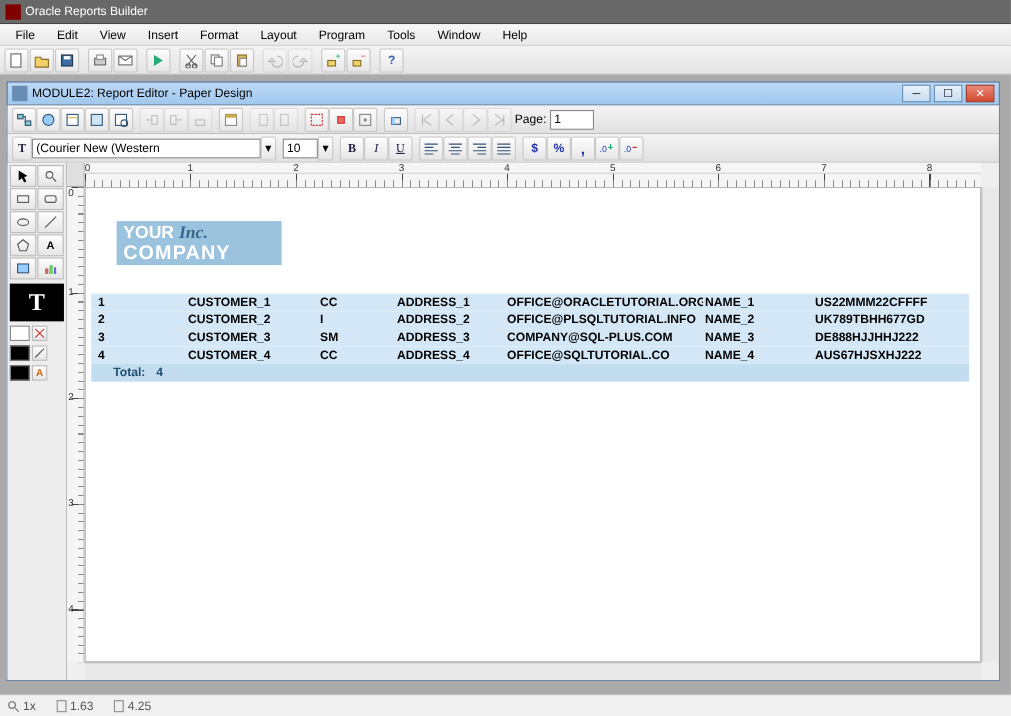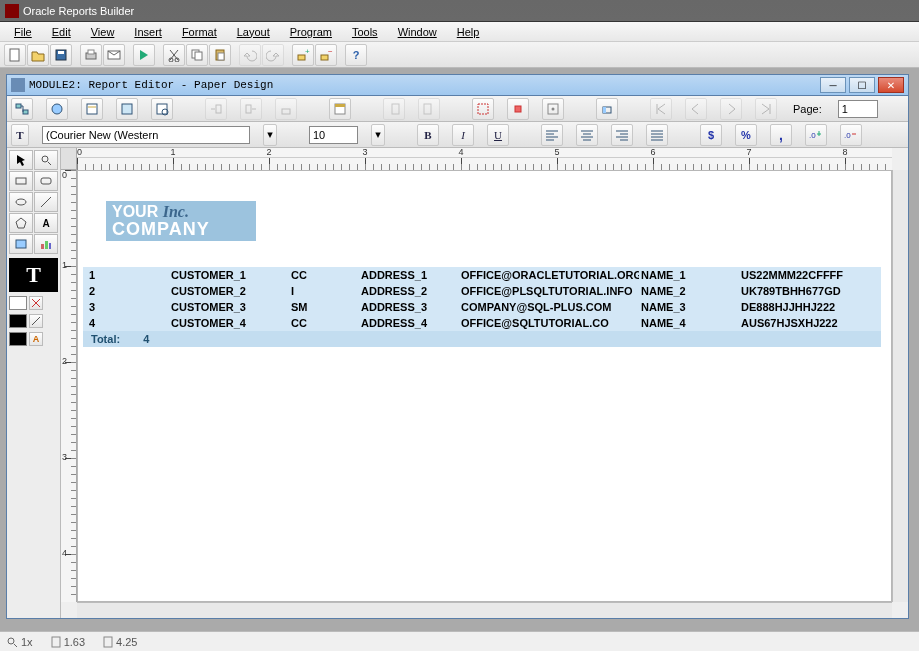--- a/index.html
+++ b/index.html
@@ -23,21 +23,21 @@
   width: 14px; height: 14px; background: #800000;
   margin-right: 4px;
   display: inline-block;
 }
 .menubar {
   background: linear-gradient(#f7f7f7,#e8e8e8);
   height: 20px; display: flex; align-items: center;
   padding: 0 4px;
   border-bottom: 1px solid #ccc;
 }
-.menubar span { padding: 2px 10px; cursor: default; text-decoration: underline; }
+.menubar span { padding: 2px 10px; cursor: default; }
 .toolbar1 {
   background: linear-gradient(#f4f4f4,#e3e3e3);
   height: 26px; display:flex; align-items:center;
   padding: 0 4px; gap:1px;
   border-bottom: 1px solid #bbb;
 }
 .tb-btn {
   width:22px; height:22px;
   display:flex; align-items:center; justify-content:center;
   background: linear-gradient(#fdfdfd,#e6e6e6);
@@ -60,48 +60,48 @@
 .child-titlebar {
   height:22px;
   background: linear-gradient(#bcd8f4,#a0c8ef);
   border:1px solid #5a7ea8;
   display:flex; align-items:center; padding:0 4px;
 }
 .child-titlebar .icon {
   width:14px; height:14px; margin-right:4px;
   background:#698cb5; display:inline-block;
 }
-.child-titlebar .title { color:#000; flex:1;font-family:Liberation Mono, monospace; }
+.child-titlebar .title { color:#000; flex:1; }
 .win-btns { display:flex; gap:3px; margin-left:auto; }
 .win-btn {
   width:26px; height:16px;
   display:flex; align-items:center; justify-content:center;
   border:1px solid #6a92b9;
   background:linear-gradient(#e9f1fa,#c8dcef);
   font-size:10px;
 }
 .win-btn.red { background:linear-gradient(#e98a7a,#d44a2f); color:#fff; border-color:#a03020;}
 .child-body {
   border:1px solid #5a7ea8; border-top:none;
   background:#eee;
   height:calc(100% - 22px);
   display:flex; flex-direction:column;
 }
 .tb-row {
   height:26px; background:linear-gradient(#f4f4f4,#e1e1e1);
   border-bottom:1px solid #bbb;
-  display:flex; align-items:center; padding:0 4px; gap:13px;
+  display:flex; align-items:center; padding:0 4px; gap:0;
 }
 .toolbar2 {}
 .toolbar3 {}
 .tb-input {
   border:1px solid #888; background:#fff; height:18px; font-size:11px; padding:0 3px;
 }
 .font-sel { width:208px; }
-.size-sel { width:49px; }
+.size-sel { width:32px; }
 .tb-label { font-size:11px; padding:0 3px; }
 
 .editor-area { flex:1; display:flex; position:relative; background:#eee;}
 .palette {
   width:54px; background:#ededed;
   border-right:1px solid #bbb;
   display:flex; flex-direction:column;
   align-items:stretch;
 }
 .pal-grid {
@@ -193,22 +193,22 @@
 }
 .tbl-head > div { padding:0 2px; }
 .tbl-row {
   display:grid;
   grid-template-columns: 82px 120px 70px 100px 180px 100px 110px;
   background:#d3e7f6; font-size:11px; padding:1px 4px;
   font-family: Arial; font-weight:bold; color:#000;
 }
 .tbl-row > div { padding:1px 2px; white-space:nowrap; overflow:hidden; }
 .total-row {
-  background:#c3ddf0; padding:2px 8px; font-weight:bold;
-  display:flex; gap:23px; color:#205070;
+  background:#c3ddf0; padding:2px 20px; font-weight:bold;
+  display:flex; gap:10px; color:#205070;
 }
 
 .statusbar {
   position:absolute; left:0; right:0; bottom:0; height:20px;
   background:#f0f0f0; border-top:1px solid #bbb;
   display:flex; align-items:center; padding:0 6px; gap:18px;
   font-size:11px; color:#555;
 }
 .status-item { display:flex; align-items:center; gap:3px; }
 svg { display:block; }

